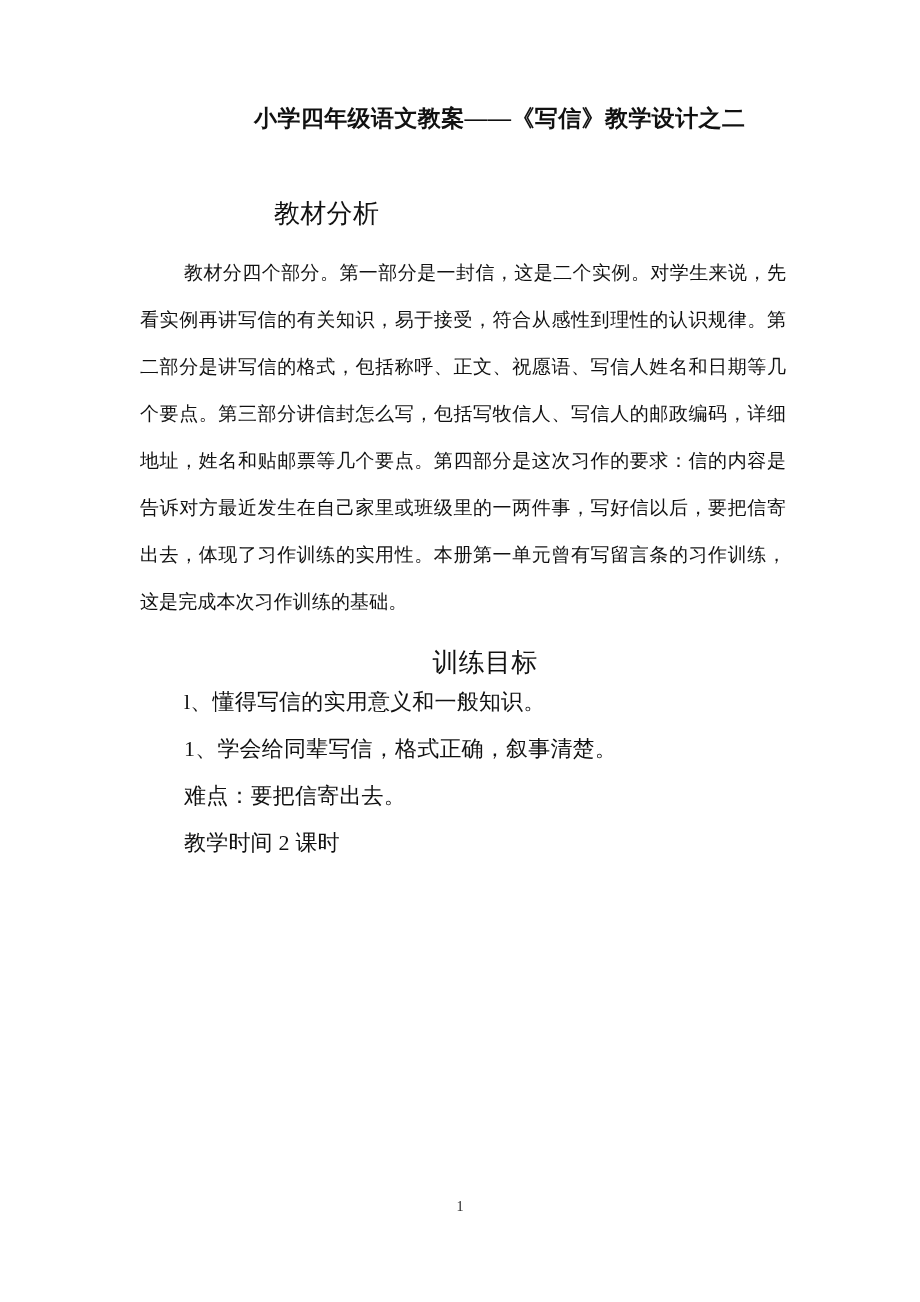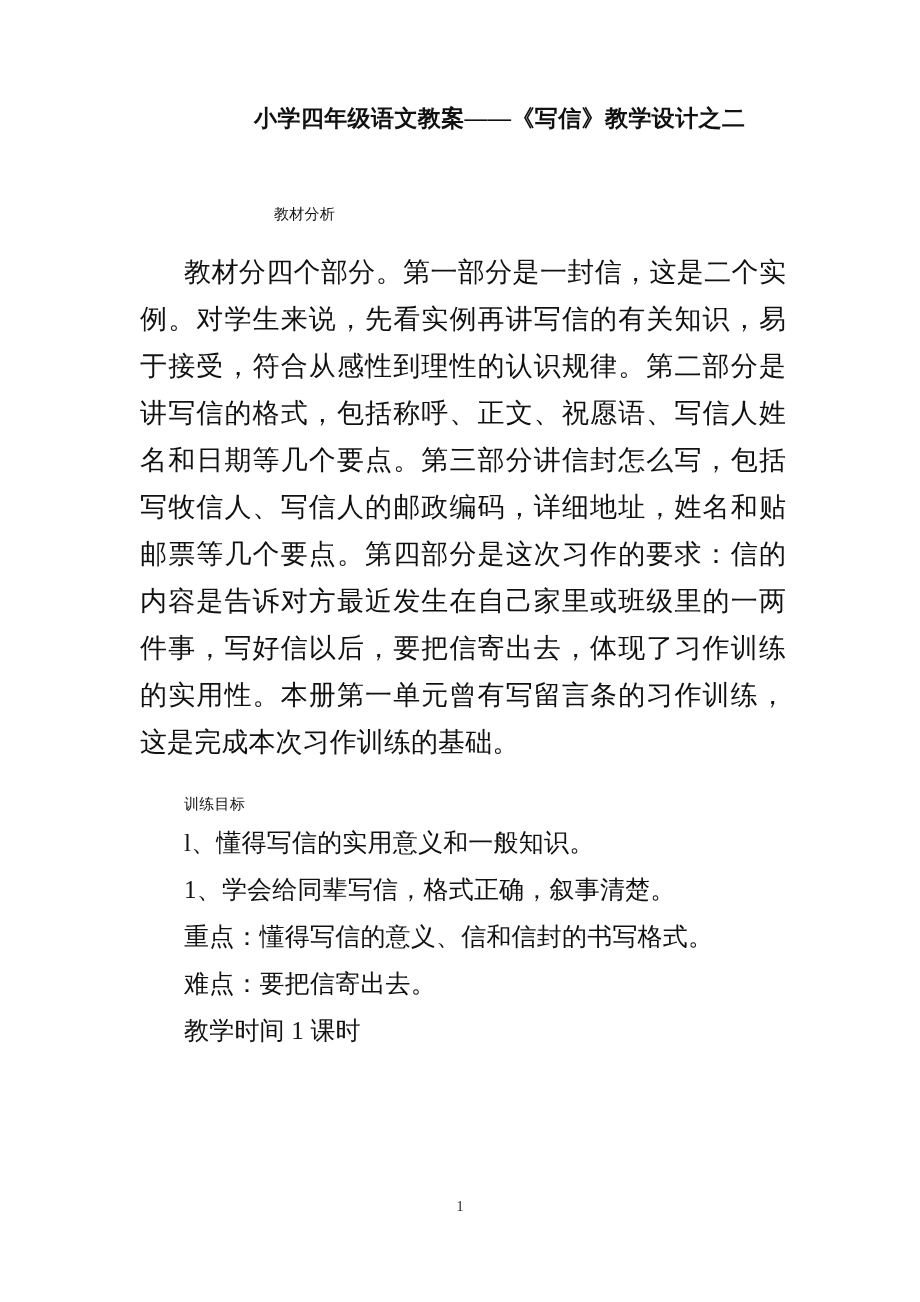--- a/index.html
+++ b/index.html
@@ -30,47 +30,48 @@
     font-size: 23px;
     font-weight: bold;
     line-height: 34px;
     letter-spacing: 0.4px;
     margin: 0;
     padding-top: 102px;
     padding-left: 114px;
     white-space: nowrap;
   }
   .section-heading {
-    font-size: 15px;
+    font-size: 26px;
     line-height: 30px;
     margin: 0;
     font-weight: normal;
     letter-spacing: 0.3px;
   }
   .heading-deep {
     padding-top: 63px;
     padding-left: 134px;
   }
   .heading-indent {
     padding-left: 44px;
+    text-align: center;
   }
   .body-para {
-    font-size: 27px;
+    font-size: 19px;
     line-height: 47px;
     margin: 0;
     text-align: justify;
     text-justify: inter-ideograph;
     text-indent: 44px;
     letter-spacing: 0.1px;
   }
   .body-para.first {
     padding-top: 20px;
   }
   .list-line {
-    font-size: 25px;
+    font-size: 22px;
     line-height: 47px;
     margin: 0;
     padding-left: 44px;
     letter-spacing: 0.2px;
   }
   .gap-md { height: 23px; }
   .page-number {
     position: absolute;
     left: 0;
     top: 1198px;
@@ -96,23 +97,22 @@
 
     <div class="gap-md"></div>
 
     <h2 class="section-heading heading-indent">训练目标</h2>
 
     <p class="list-line">l、懂得写信的实用意义和一般知识。</p>
 
     <p class="list-line">1、学会给同辈写信，格式正确，叙事清楚。</p>
 
 
-    <p class="list-line">重点：懂得写信的意义、信和信封的书写格式。</p>
 
     <p class="list-line">难点：要把信寄出去。</p>
 
-    <p class="list-line">教学时间    1 课时</p>
+    <p class="list-line">教学时间    2 课时</p>
 
   </div>
 
   <div class="page-number">1</div>
 
 </div>
 
 </body></html>

